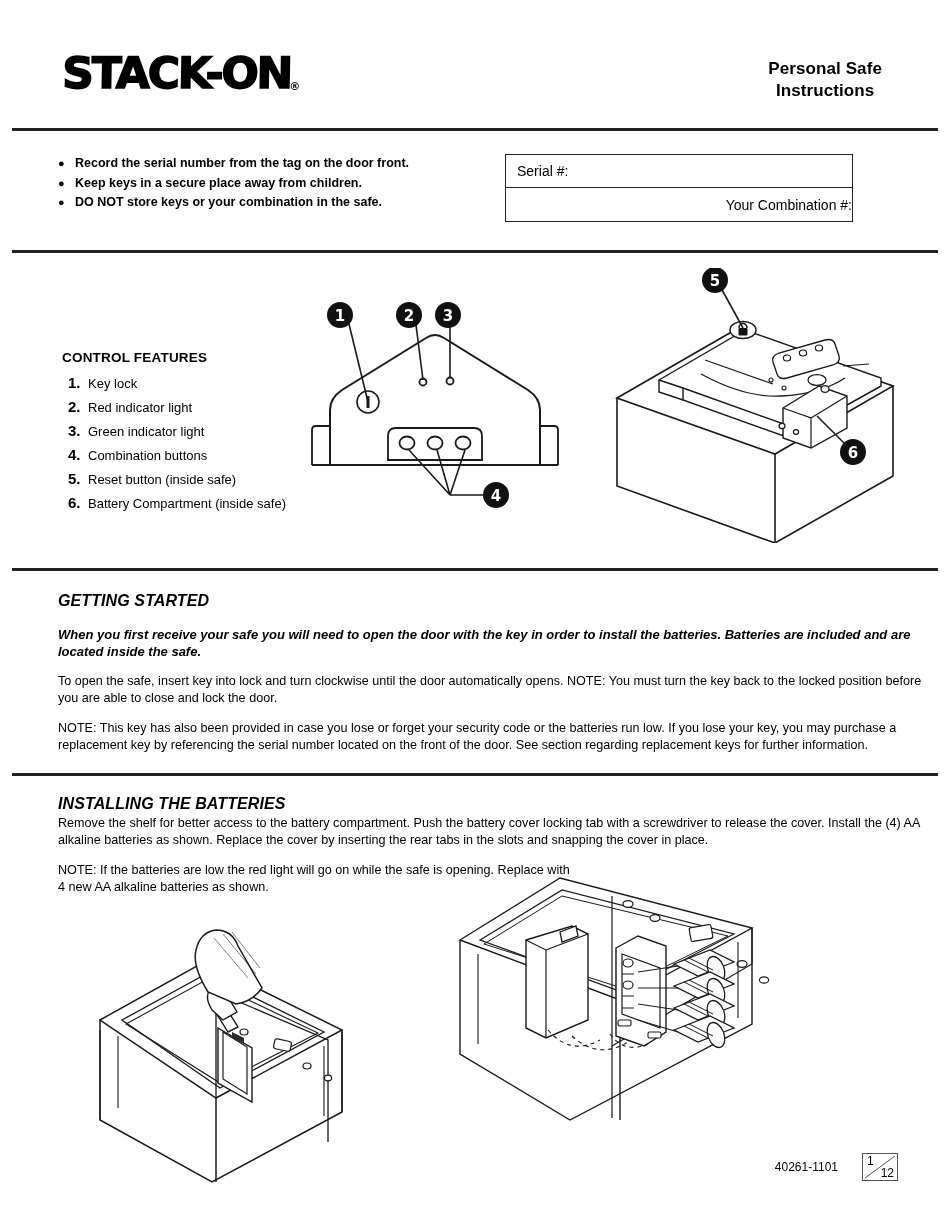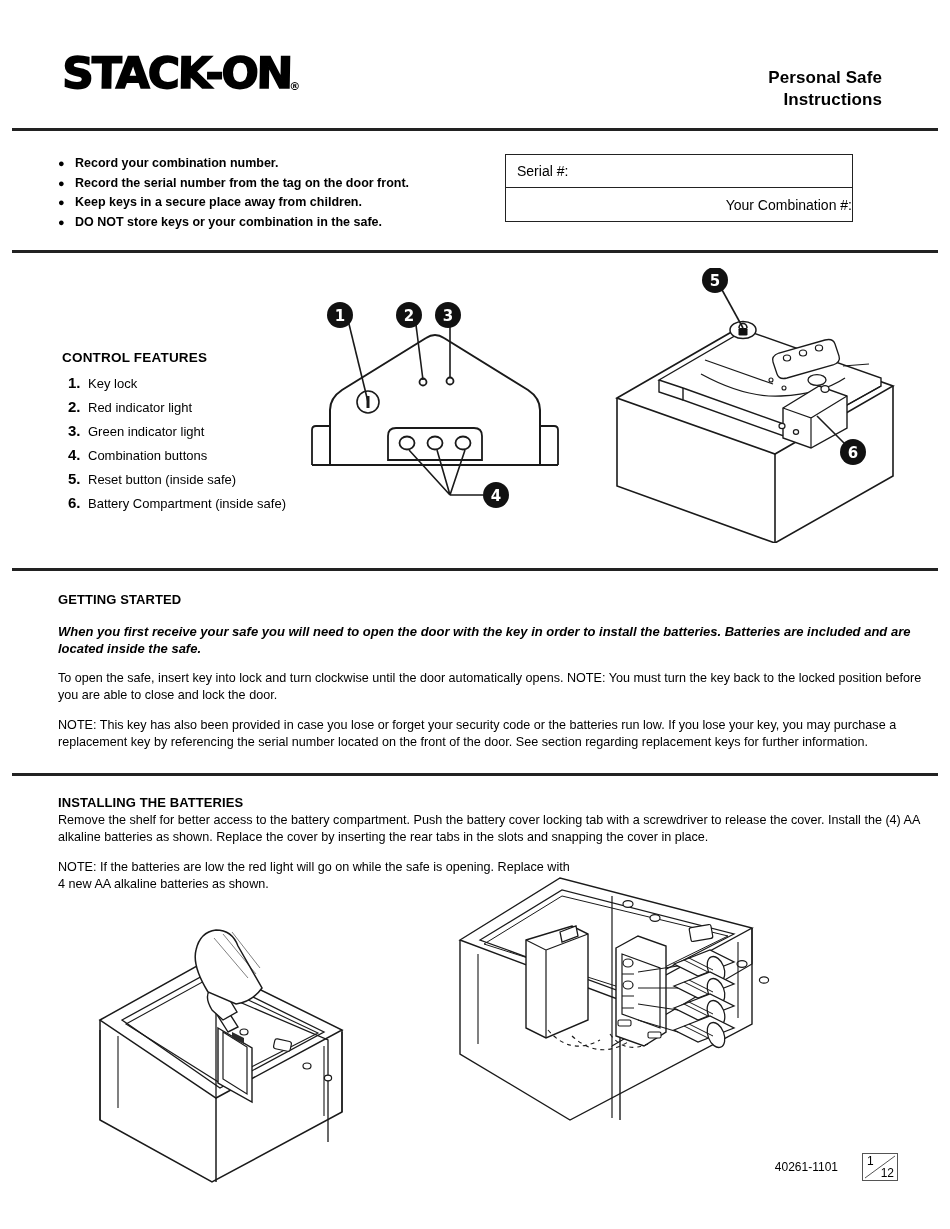--- a/index.html
+++ b/index.html
@@ -41,22 +41,21 @@
   #logo .reg {
     font-family: "DejaVu Sans", sans-serif;
     font-size: 11px;
     font-weight: 700;
     margin-left: 3px;
     margin-bottom: 2px;
   }
   #title-block {
     position: absolute;
     right: 68px; top: 58px;
-    text-align: right;
-    margin-top: 9px;
+    text-align: center;
   }
   #title-block div {
     font-weight: 700;
     font-size: 17px;
     line-height: 22px;
     letter-spacing: 0.1px;
   }
 
   
   .rule {
@@ -129,22 +128,23 @@
     padding-left: 6px;
     box-sizing: border-box;
   }
   .cf-label {
     font-size: 13px;
   }
 
   
   .sec-heading {
     font-weight: 700;
-    font-size: 13px;
+    font-size: 16px;
     letter-spacing: 0.1px;
+    font-style: italic;
   }
   .sec-lead {
     font-weight: 700;
     font-style: italic;
     font-size: 13px;
     line-height: 17px;
   }
   .sec-para {
     font-size: 12.6px;
     line-height: 17px;
@@ -220,21 +220,20 @@
   <div id="title-block">
     <div>Personal Safe</div>
     <div>Instructions</div>
   </div>
 </div>
 
 <div class="rule" style="top:128px"></div>
 
 <div id="record-bullets">
   <ul>
-    <li>Record your combination number.</li>
     <li>Record the serial number from the tag on the door front.</li>
     <li>Keep keys in a secure place away from children.</li>
     <li>DO NOT store keys or your combination in the safe.</li>
   </ul>
 </div>
 
 <div id="fill-boxes">
   <div class="fill-box">
     <span>Serial #:</span>
   </div>

